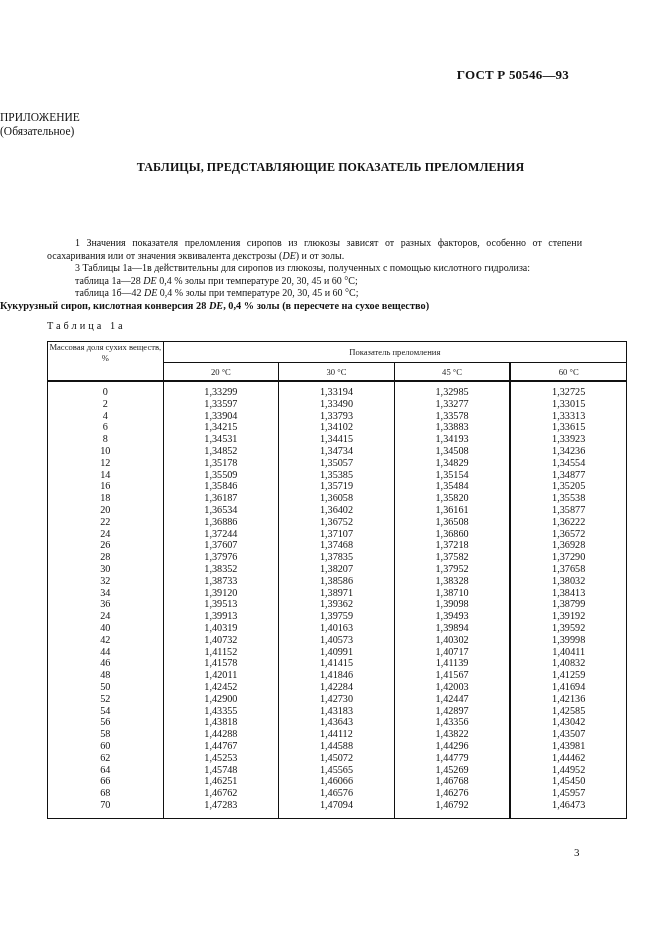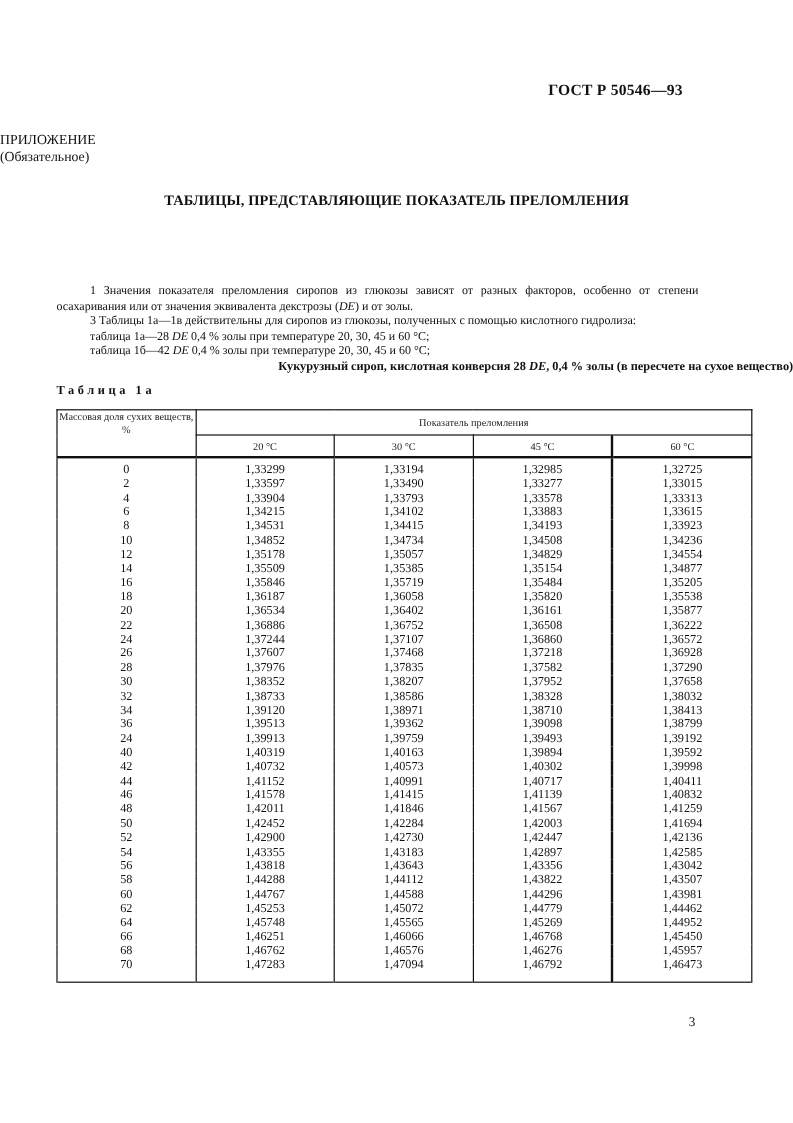--- a/index.html
+++ b/index.html
@@ -6,23 +6,23 @@
   body { width:661px; height:936px; position:relative; overflow:hidden;
          font-family:"Liberation Serif","DejaVu Serif",serif; color:#111; }
   .abs { position:absolute; }
   .doc-code { right:92px; top:67px; font-weight:bold; font-size:13px; letter-spacing:0.2px; }
   .appendix { left:0; width:661px; top:110px; font-size:11.5px; line-height:14px; }
   .main-title { left:0; width:661px; text-align:center; top:160px; font-weight:bold; font-size:12px; line-height:14px; letter-spacing:0.1px; }
   .paras { left:47px; width:535px; top:197px; font-size:10px; line-height:12.6px; text-align:justify;margin-top:40px; }
   .paras p { margin:0; text-indent:28px; }
   .paras .sub { margin:0; padding-left:28px; text-indent:0; }
   .paras i { font-style:italic; }
-  .caption { left:0; width:661px; text-align:right; top:300px; font-weight:bold; font-size:10.3px; }
+  .caption { left:0; width:661px; text-align:left; top:300px; font-weight:bold; font-size:10.3px; }
   .caption i { font-style:italic; }
-  .table-label { left:47px; top:320px; font-size:10.3px; letter-spacing:3px;font-weight:bold; }
+  .table-label { left:47px; top:320px; font-size:10.3px; letter-spacing:3px; }
   table.data { position:absolute; left:47px; top:341px; width:580px; border-collapse:collapse;
                font-size:10.2px; border:1.5px solid #111; }
   table.data th { font-weight:normal; font-size:8.6px; color:#222; border:1px solid #111; padding:0; }
   th.h-conc { width:107px; height:38px; vertical-align:top; padding-top:8px; line-height:11px; }
   th.h-group { height:20px; }
   th.h-temp { height:17px; width:107px; }
   th.thick-left, td.thick-left { border-left:2px solid #111 !important; }
   thead tr:last-child th, thead th.h-conc { border-bottom:2px solid #111; }
   table.data td { border-left:1px solid #111; border-right:1px solid #111; text-align:center; padding:0; height:11.8px; line-height:11.8px; }
   tbody tr:first-child td { padding-top:4px; }

